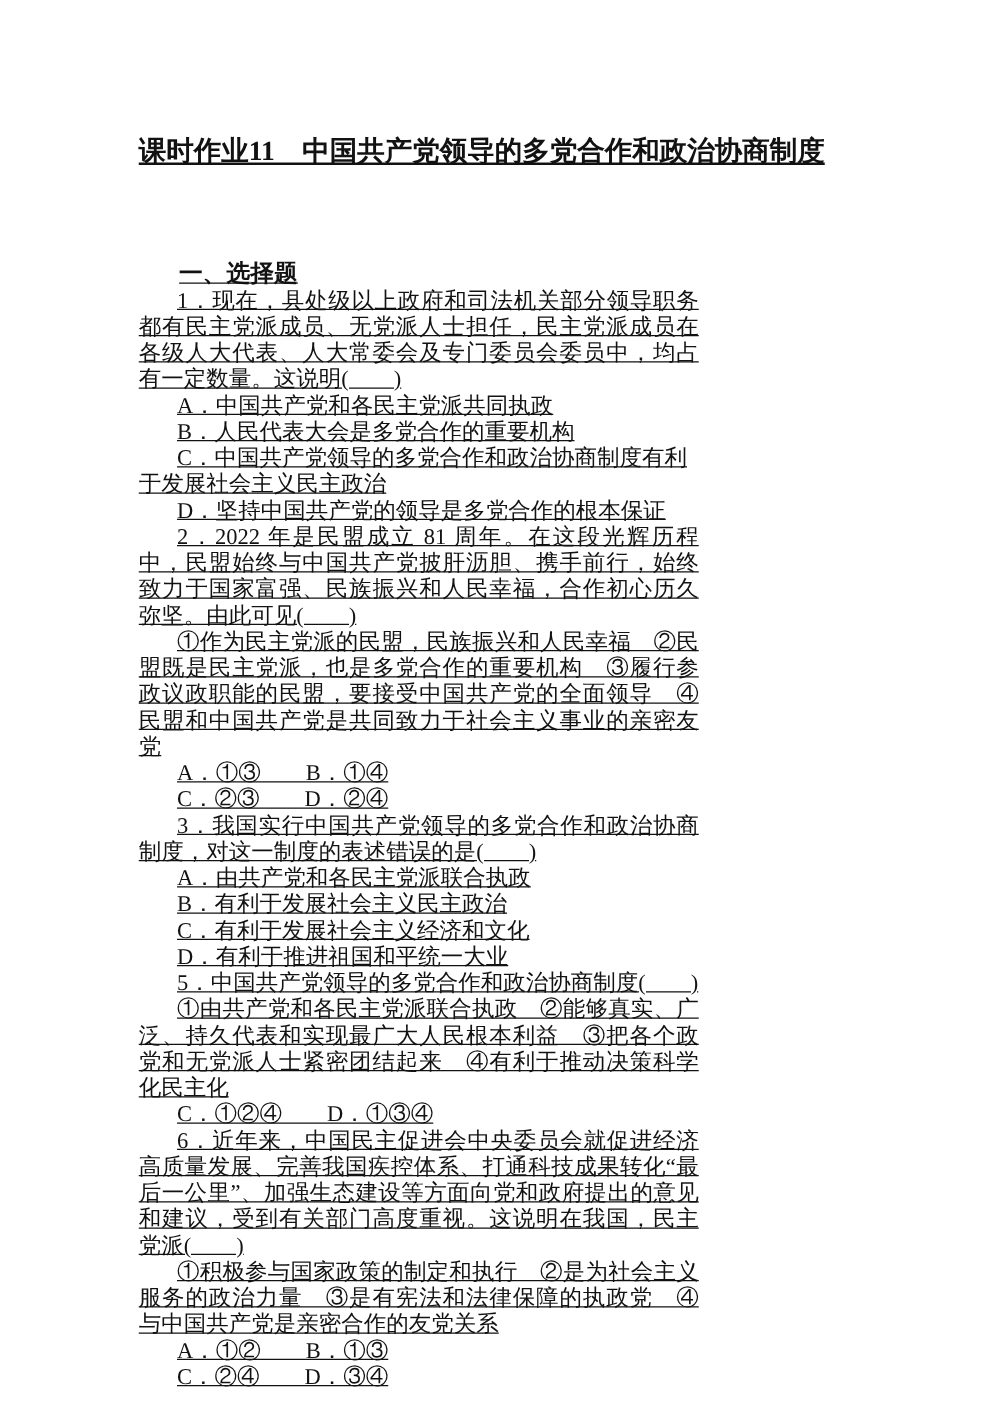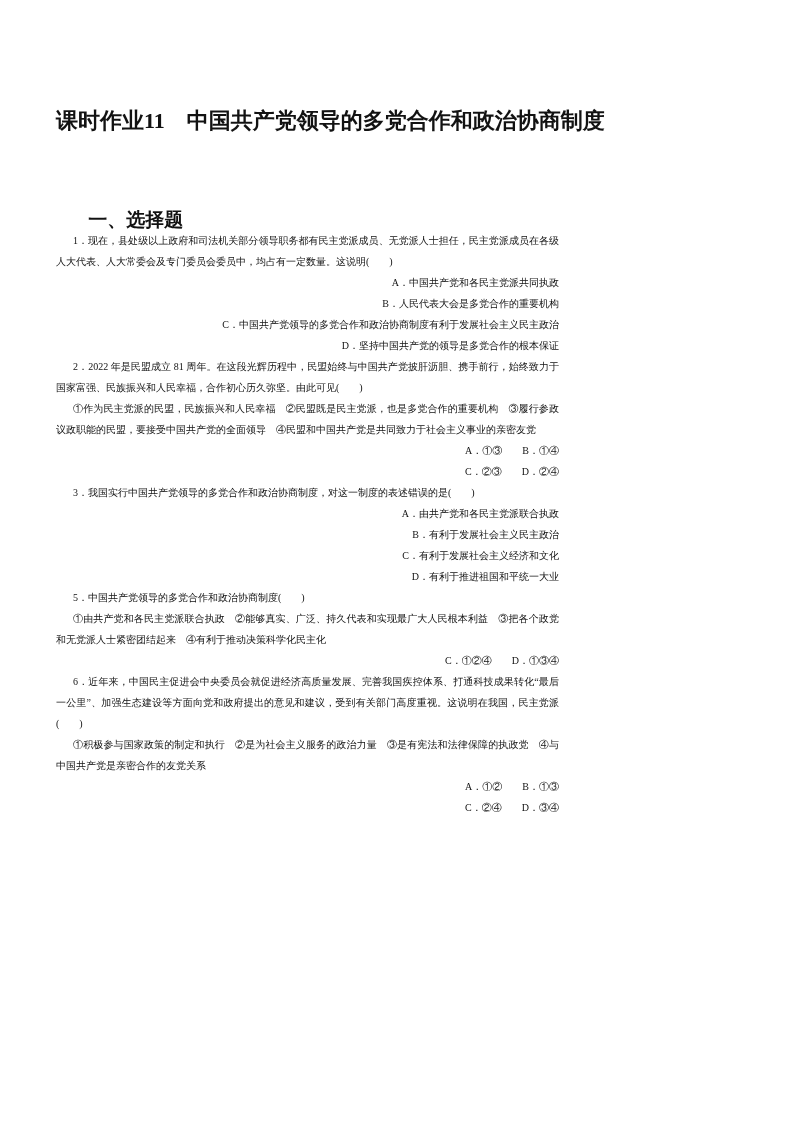--- a/index.html
+++ b/index.html
@@ -11,46 +11,47 @@
     width: 793px;
     height: 1122px;
     overflow: hidden;
     font-family: "Liberation Serif", "DejaVu Serif", serif;
     color: #121212;
   }
   .page {
     box-sizing: border-box;
     width: 678px;
     height: 1122px;
-    padding: 104px 119px 40px 56px;
+    padding: 104px 119px 40px 111px;
+    text-decoration: underline;
   }
   .doc-title {
     margin: 0 0 71px 0;
     font-size: 22px;
     line-height: 34px;
     font-weight: bold;
     text-align: center;
     white-space: nowrap;
   }
   .section-heading {
     margin: 0;
     font-size: 19px;
     line-height: 21px;
     font-weight: bold;
     text-indent: 1.7em;
   }
   .line {
     margin: 0;
-    font-size: 10px;
+    font-size: 18px;
     line-height: 21px;
     text-align: justify;
     text-indent: 1.7em;
   }
   .line.option {
-    text-align: right;
+    text-align: left;
   }
 </style>
 </head>
 <body>
 
 <div class="page">
   <h1 class="doc-title">课时作业11　中国共产党领导的多党合作和政治协商制度</h1>
   <h2 class="section-heading">一、选择题</h2>
   <div id="questions">
       <div class="question">

